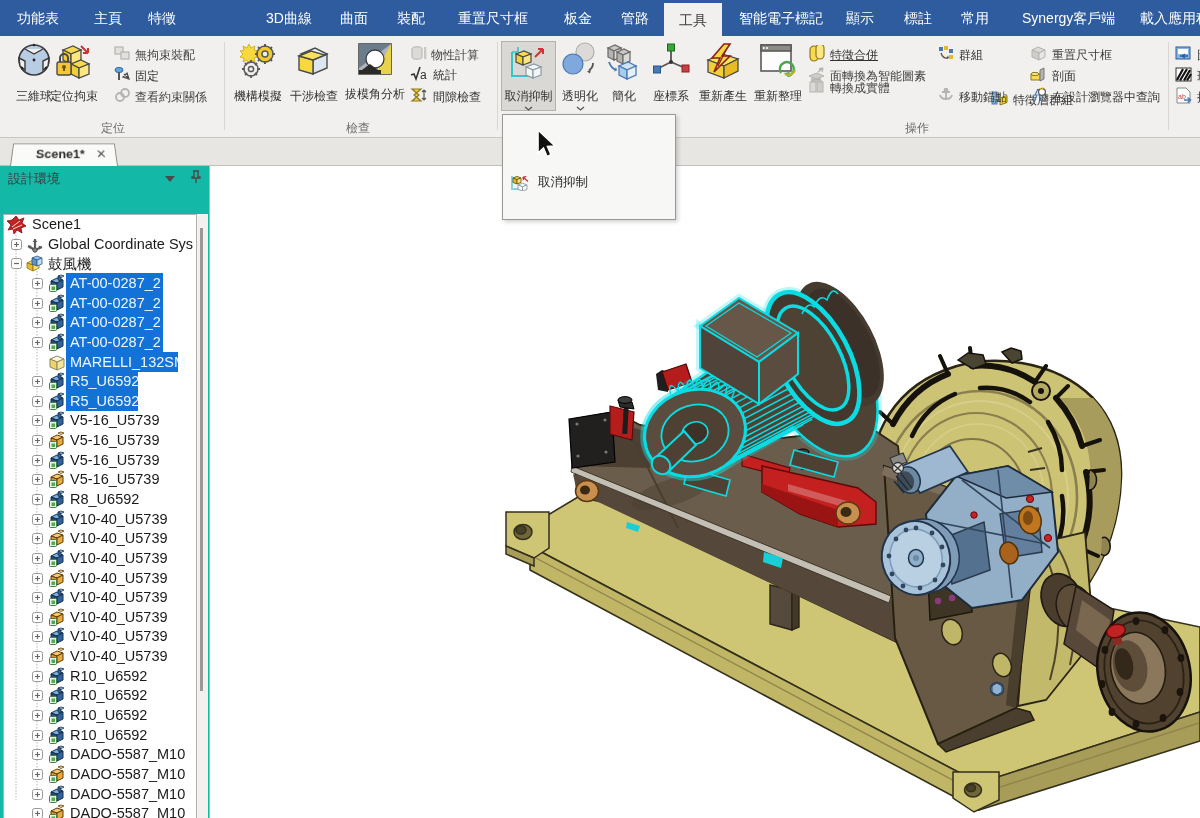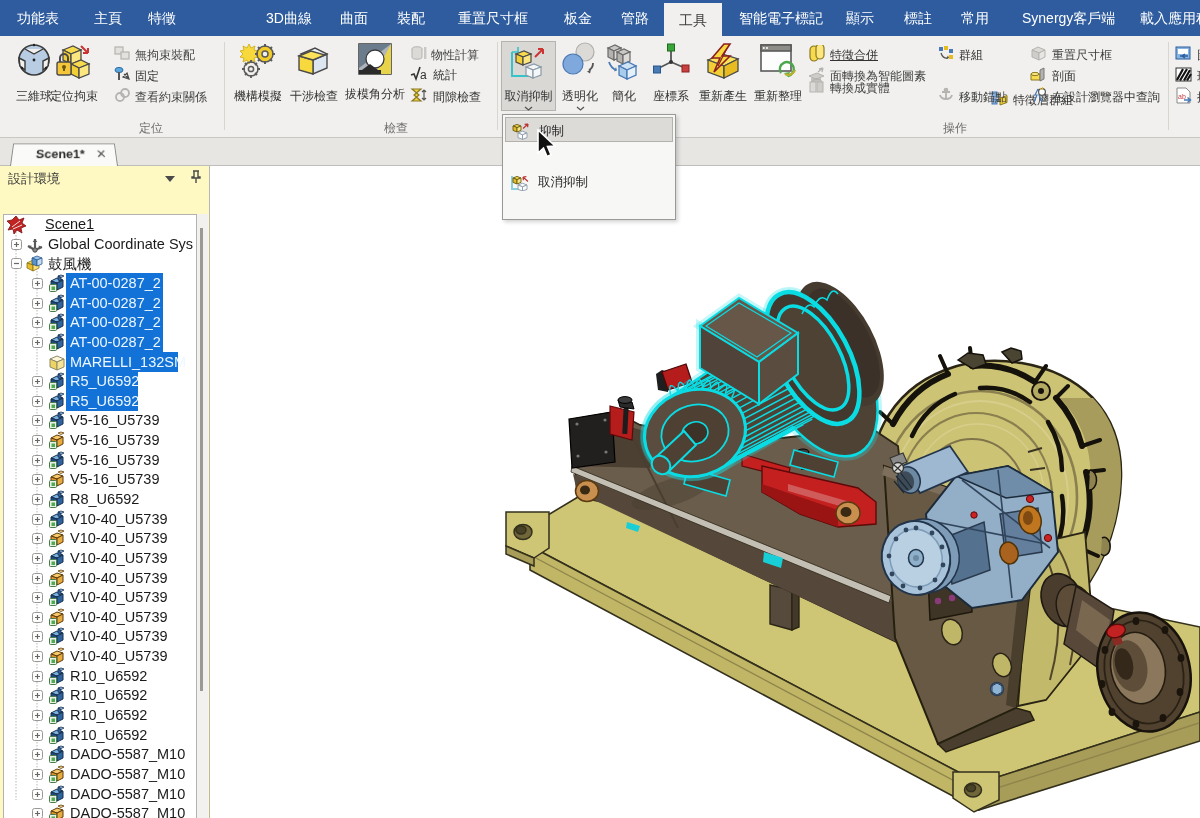--- a/index.html
+++ b/index.html
@@ -8,38 +8,38 @@
 
 
 #menubar { position:absolute; left:0; top:0; width:1200px; height:36px; background:#2e5c9e; }
 #menubar .mi { position:absolute; top:0; height:36px; line-height:37px; color:#fff; font-size:14px; white-space:nowrap; }
 #menubar .active-tab { position:absolute; left:664px; top:3px; width:58px; height:33px; background:#f1f0ee; }
 #menubar .active-tab span { display:block; text-align:center; line-height:34px; color:#3c3c3c; font-size:14px; }
 
 
 #ribbon { position:absolute; left:0; top:36px; width:1200px; height:102px; background:#f1f0ee; border-bottom:1px solid #c9c7c4; }
 .vsep { position:absolute; top:6px; width:1px; height:88px; background:#d8d6d3; }
-.glabel { position:absolute; top:84px; width:100px; text-align:right; font-size:12px; color:#6e6c6a; }
+.glabel { position:absolute; top:84px; width:100px; text-align:center; font-size:12px; color:#6e6c6a; }
 .bigbtn { position:absolute; top:4px; text-align:center; }
 .bigbtn .ic { display:block; margin:2px auto 0 auto; }
 .bigbtn .lb { display:block; font-size:12px; color:#333; margin-top:8px; white-space:nowrap; }
 .chev { display:block; margin:1px auto 0 auto; width:9px; height:5px; }
 .smallbtn { position:absolute; height:17px; font-size:12px; color:#333; white-space:nowrap; }
 .smallbtn svg { vertical-align:-3px; margin-right:4px; }
 .smallbtn.grey { color:#404040;text-align:center; }
 .pressed { background:#d9d8d5; border:1px solid #b5b3b0; }
 
 
 #tabstrip { position:absolute; left:0; top:138px; width:1200px; height:28px; background:#e7e6e3; border-bottom:1px solid #c0beba; }
 #doctab { position:absolute; left:10px; top:4px; width:108px; height:24px; background:#fafaf9; border:1px solid #8f8d8a; border-bottom:none; transform:perspective(20px) rotateX(3deg); transform-origin:bottom; }
 #doctab .t { position:absolute; left:24px; top:3px; font-size:13px; font-weight:bold; color:#2c2c2c; }
 #doctab .x { position:absolute; left:86px; top:3px; font-size:13px; color:#555; }
 
 
-#leftpanel { position:absolute; left:0; top:166px; width:210px; height:652px; background:#fef9c3; }
+#leftpanel { position:absolute; left:0; top:166px; width:210px; height:652px; background:#14b8a6; }
 #lp-head { position:absolute; left:8px; top:4px; font-size:13px; color:#3a3a3a; }
 #searchrow { position:absolute; left:3px; top:24px; width:202px; height:22px; background:#f5f4f2; border:1px solid #cfcdc9; }
 #searchrow .ph { position:absolute; left:5px; top:3px; font-size:13px; color:#9a9896; }
 #treebox { position:absolute; left:3px; top:48px; width:194px; height:604px; background:#fff; border:1px solid #b4b2ae; border-bottom:none; overflow:hidden; }
 #treebox .row { position:absolute; left:0; height:20px; width:194px; }
 #treebox .hl { position:absolute; top:0; height:20px; background:#1272d8; }
 #treebox .txt { position:absolute; top:2px; font-size:14.5px; color:#1a1a1a; white-space:nowrap; }
 #treebox .txt.w { color:#eef7ff; }
 #scrollcol { position:absolute; left:197px; top:48px; width:11px; height:604px; background:#f2f1ef; }
 #scrollthumb { position:absolute; left:3px; top:14px; width:3px; height:463px; background:#9b9996; }
@@ -436,21 +436,21 @@
 <svg id="treelines" width="194" height="604" style="position:absolute;left:0;top:0">
 <g stroke="#b9b7b3" stroke-width="1" stroke-dasharray="1.5,1.5">
 <line x1="12" y1="14" x2="12" y2="585"></line>
 <line x1="33" y1="56" x2="33" y2="585"></line>
 </g>
         </svg>
 <div class="row" style="top:-1.0px;">
           <svg width="20" height="20" style="position:absolute;left:2px;top:0">
             <use href="#i-scene"></use>
           </svg>
-          <span class="txt" style="left:41px;text-decoration:underline;">Scene1</span>
+          <span class="txt" style="left:28px;">Scene1</span>
         </div>
 <div class="row" style="top:18.6px;">
           <svg width="11" height="11" style="position:absolute;left:7px;top:5px">
             <use href="#i-plus"></use>
           </svg>
           <svg width="20" height="20" style="position:absolute;left:21px;top:0">
             <use href="#i-axes"></use>
           </svg>
           <span class="txt" style="left:44px;">Global Coordinate Sys</span>
         </div>
@@ -999,36 +999,20 @@
       <ellipse cx="1130" cy="666" rx="17" ry="26" fill="#5e4d38" transform="rotate(-12 1130 666)"></ellipse>
       <ellipse cx="1124" cy="664" rx="9" ry="16" fill="#33281a" transform="rotate(-12 1124 664)"></ellipse>
 
       <rect x="1112" y="632" width="9" height="13" fill="#8a2a22" transform="rotate(-18 1116 638)"></rect>
       <ellipse cx="1116" cy="631" rx="9.5" ry="6.5" fill="#c32222" stroke="#5d0a0a" stroke-width="1.4" transform="rotate(-14 1116 631)"></ellipse>
     </g>
   </svg>
   </div>
 
   <div id="dropdown">
-    <div class="mrow sel" style="top:2px;">
-      <svg width="19" height="18" viewBox="0 0 19 18">
-        <g stroke="#6a5a10" stroke-width="0.9">
-            <path d="M1 4 L5 2.4 L9 4 L5 5.6 Z" fill="#f1d44a"></path>
-            <path d="M1 4 L5 5.6 L5 10 L1 8.4 Z" fill="#e3bc2a"></path>
-            <path d="M5 5.6 L9 4 L9 8.4 L5 10 Z" fill="#f7e382"></path>
-          </g>
-        <g stroke="#8a9aa8" stroke-width="0.9" fill="#fbfcfd">
-            <path d="M6 11 L10.5 9.2 L15 11 L10.5 12.8 Z"></path>
-            <path d="M6 11 L10.5 12.8 L10.5 17.4 L6 15.6 Z"></path>
-            <path d="M10.5 12.8 L15 11 L15 15.6 L10.5 17.4 Z"></path>
-          </g>
-        <path d="M11 6.5 L16 2 M16 2 l-3.4 0.4 M16 2 l-0.4 3.2" stroke="#b33" stroke-width="1.2" fill="none"></path>
-      </svg>
-      <span class="mt">抑制</span>
-    </div>
     <div class="mrow" style="top:54px;">
       <svg width="19" height="18" viewBox="0 0 19 18">
         <path d="M1 3 L1 16 L12 16" fill="none" stroke="#8ecfdd" stroke-width="2"></path>
         <g stroke="#6a5a10" stroke-width="0.9">
             <path d="M2 5 L6 3.4 L10 5 L6 6.6 Z" fill="#f1d44a"></path>
             <path d="M2 5 L6 6.6 L6 11 L2 9.4 Z" fill="#e3bc2a"></path>
             <path d="M6 6.6 L10 5 L10 9.4 L6 11 Z" fill="#f7e382"></path>
           </g>
         <g stroke="#8a9aa8" stroke-width="0.9" fill="#fbfcfd">
             <path d="M7 12 L11.5 10.2 L16 12 L11.5 13.8 Z"></path>

